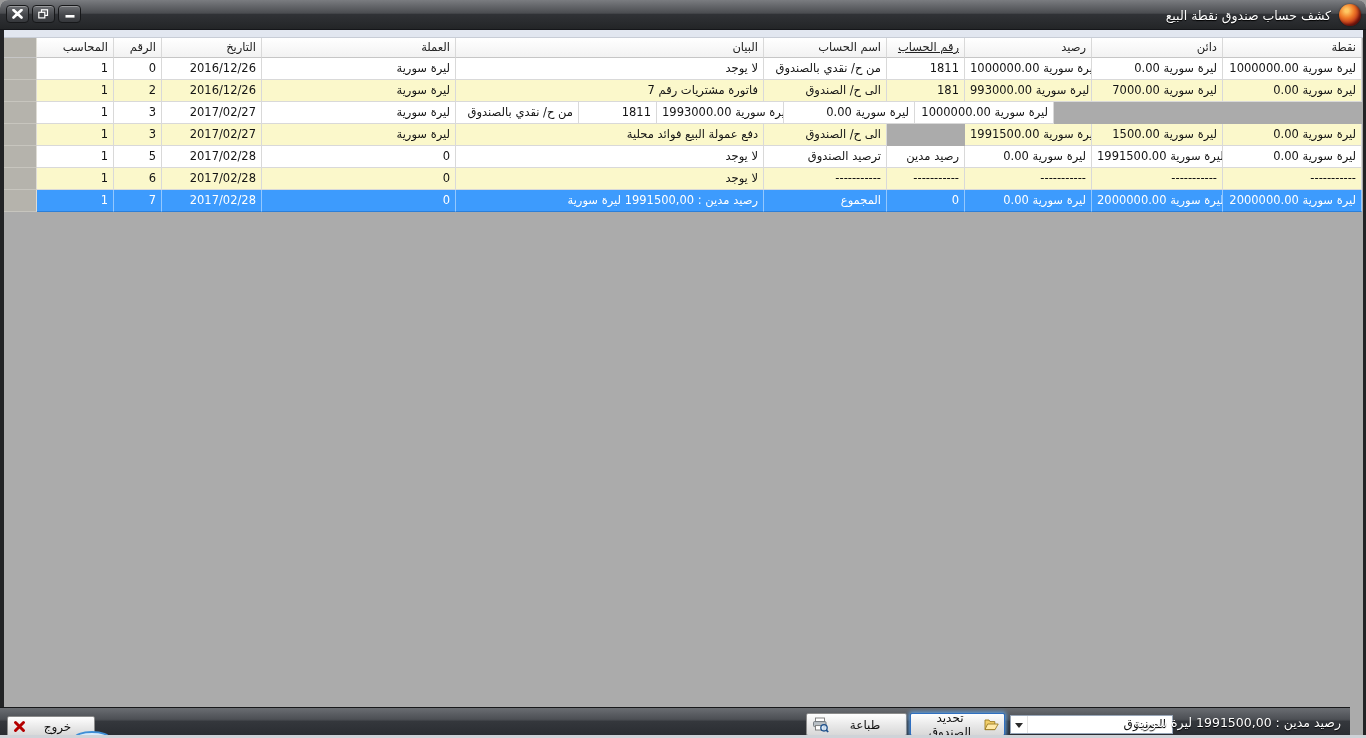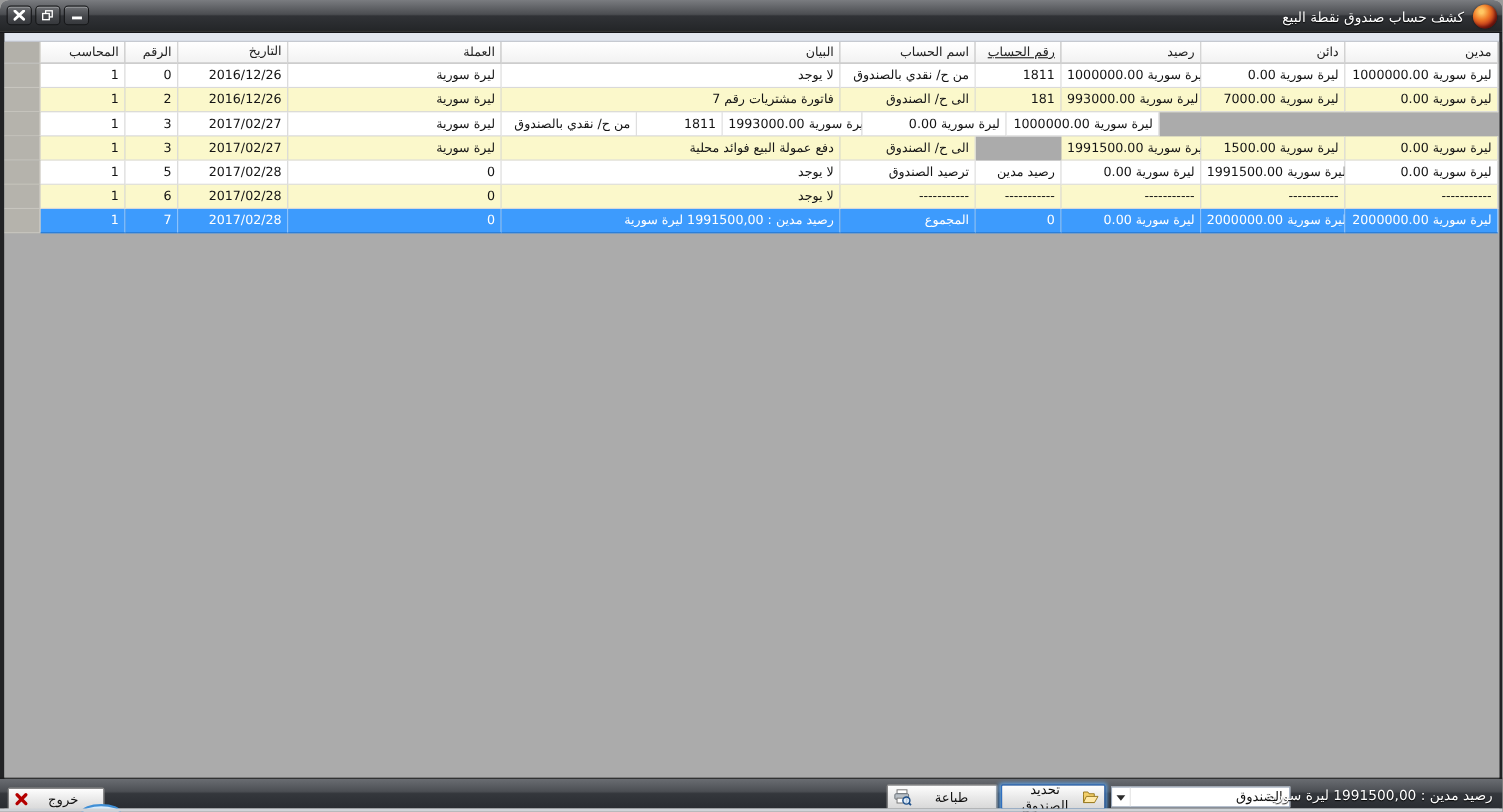--- a/index.html
+++ b/index.html
@@ -33,21 +33,21 @@
   .cell{flex:none;border-right:1px solid #d9d9d9;border-bottom:1px solid #d9d9d9;
         padding:0 5px;font-size:11.5px;color:#141414;text-align:right;
         overflow:hidden;white-space:nowrap;background:#ffffff;}
   .grow.header .cell{background:linear-gradient(#ffffff,#f2f2f2);border-bottom:1px solid #c6c6c6;color:#222;}
   .cell.sel{background:#b5b3ac;border-right:1px solid #dedcd5;border-bottom:1px solid #c7c5be;}
   .grow.header .cell.sel{background:#b3b1aa;}
   .grow.alt .cell:not(.sel){background:#fbf8cb;}
   .grow.selected .cell:not(.sel){background:#3d9bfd;color:#fff;
         border-right-color:rgba(255,255,255,.45);border-bottom-color:#2c7fd8;}
   
-  .footer{position:absolute;left:0;right:0;bottom:3px;height:28px;
+  .footer{position:absolute;left:0;right:16px;bottom:3px;height:28px;
           background:linear-gradient(#6a6d72,#4c4f54 42%,#34373c 50%,#2a2d32);
           border-top:1px solid #17181a;}
   .bottom-strip{position:absolute;bottom:0;left:0;right:0;height:3px;background:#cfd3d8;}
   .btn{position:absolute;display:flex;align-items:center;padding:0 5px;cursor:default;
        background:linear-gradient(#fefefe,#e8e8e8 55%,#d8d8d8);
        border:1px solid #8b8b8b;border-radius:2px;font-size:12px;color:#101010;
        font-family:"DejaVu Sans",sans-serif;}
   .btn .lbl{flex:1;text-align:center;direction:rtl;}
   .exit-btn{left:7px;top:8px;width:88px;height:21px;}
   .print-btn{left:806px;top:5px;width:101px;height:23px;}
@@ -101,28 +101,28 @@
 
   <div class="top-strip"></div>
   <div class="border-left"></div>
   <div class="border-right"></div>
 
   <div class="grid-wrap">
       <div class="grow header">
         <div class="cell sel" style="width: 33px;"></div>
         <div class="cell" style="width: 77px;"><span dir="rtl">المحاسب</span></div>
         <div class="cell" style="width: 48px;"><span dir="rtl">الرقم</span></div>
-        <div class="cell" style="width: 100px; font-family: Liberation Serif, serif;"><span dir="rtl">التاريخ</span></div>
+        <div class="cell" style="width: 100px;"><span dir="rtl">التاريخ</span></div>
         <div class="cell" style="width: 194px;"><span dir="rtl">العملة</span></div>
         <div class="cell" style="width: 308px;"><span dir="rtl">البيان</span></div>
         <div class="cell" style="width: 123px;"><span dir="rtl">اسم الحساب</span></div>
         <div class="cell" style="width: 78px; text-decoration: underline;"><span dir="rtl">رقم الحساب</span></div>
         <div class="cell" style="width: 127px;"><span dir="rtl">رصيد</span></div>
         <div class="cell" style="width: 131px;"><span dir="rtl">دائن</span></div>
-        <div class="cell" style="width: 139px;"><span dir="rtl">مدين</span></div>
+        <div class="cell" style="width: 139px;"><span dir="rtl">نقطة</span></div>
       </div>
       <div class="grow">
         <div class="cell sel" style="width: 33px;"></div>
         <div class="cell" style="width: 77px;"><span dir="ltr">1</span></div>
         <div class="cell" style="width: 48px;"><span dir="ltr">0</span></div>
         <div class="cell" style="width: 100px;"><span dir="ltr">2016/12/26</span></div>
         <div class="cell" style="width: 194px;"><span dir="rtl">ليرة سورية</span></div>
         <div class="cell" style="width: 308px;"><span dir="rtl">لا يوجد</span></div>
         <div class="cell" style="width: 123px;"><span dir="rtl">من ح/ نقدي بالصندوق</span></div>
         <div class="cell" style="width: 78px;"><span dir="ltr">1811</span></div>

